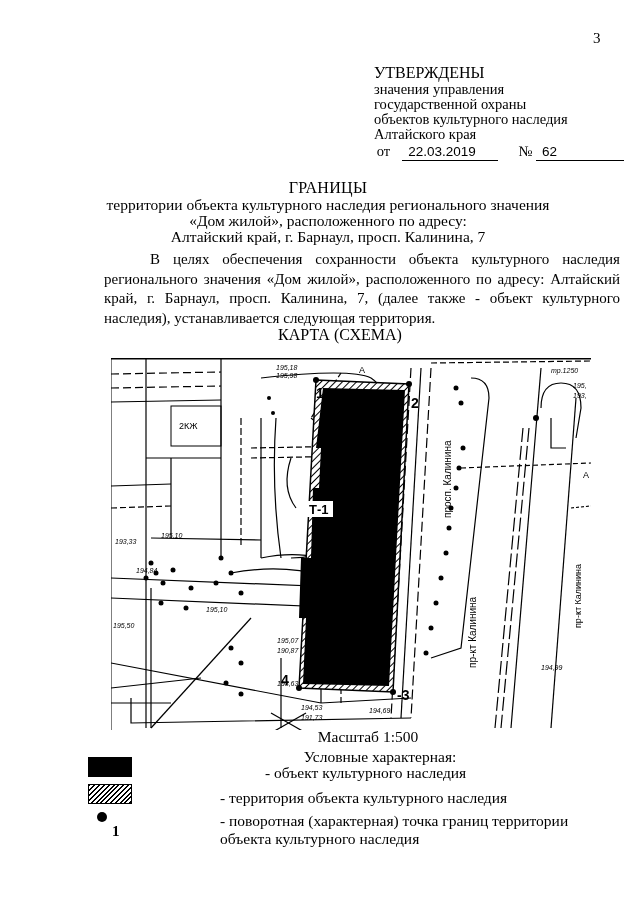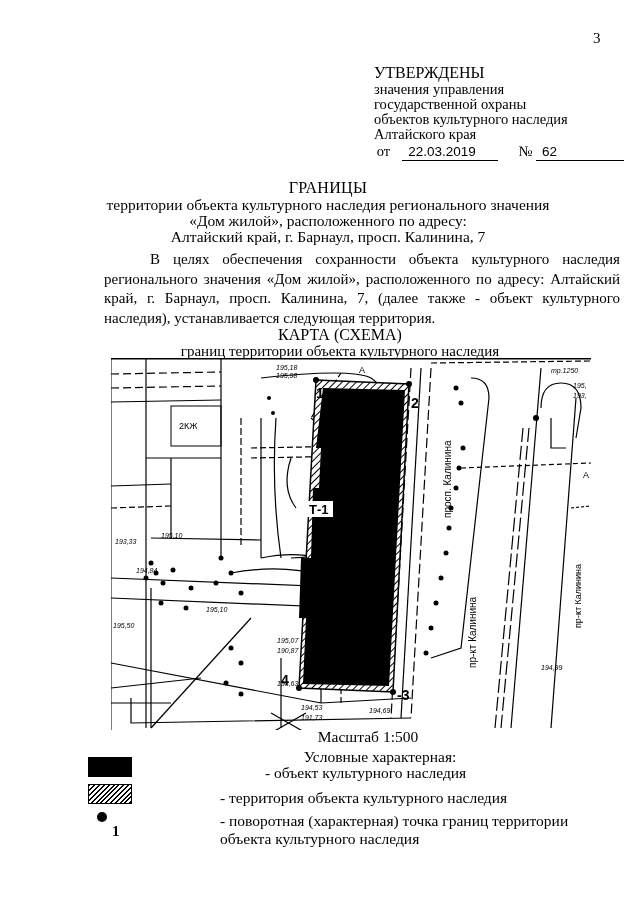--- a/index.html
+++ b/index.html
@@ -55,21 +55,20 @@
   <div class="h">ГРАНИЦЫ</div>
   <div>территории объекта культурного наследия регионального значения</div>
   <div>«Дом жилой», расположенного по адресу:</div>
   <div>Алтайский край, г. Барнаул, просп. Калинина, 7</div>
 </div>
 
 <div class="abs para">В целях обеспечения сохранности объекта культурного наследия регионального значения «Дом жилой», расположенного по адресу: Алтайский край, г. Барнаул, просп. Калинина, 7, (далее также - объект культурного наследия), устанавливается следующая территория.</div>
 
 <div class="abs map-title">
   <div>КАРТА (СХЕМА)</div>
-  <div class="sub">границ территории объекта культурного наследия</div>
 </div>
 
 <div class="abs map">
   <svg width="480" height="372" viewBox="0 0 480 372" xmlns="http://www.w3.org/2000/svg" font-family="Liberation Sans, sans-serif">
     <defs>
       <pattern id="hatch" width="5" height="5" patternUnits="userSpaceOnUse" patternTransform="rotate(45)">
         <rect width="5" height="5" fill="#fff"></rect>
         <line x1="0" y1="0" x2="0" y2="5" stroke="#000" stroke-width="2"></line>
       </pattern>
     </defs>

